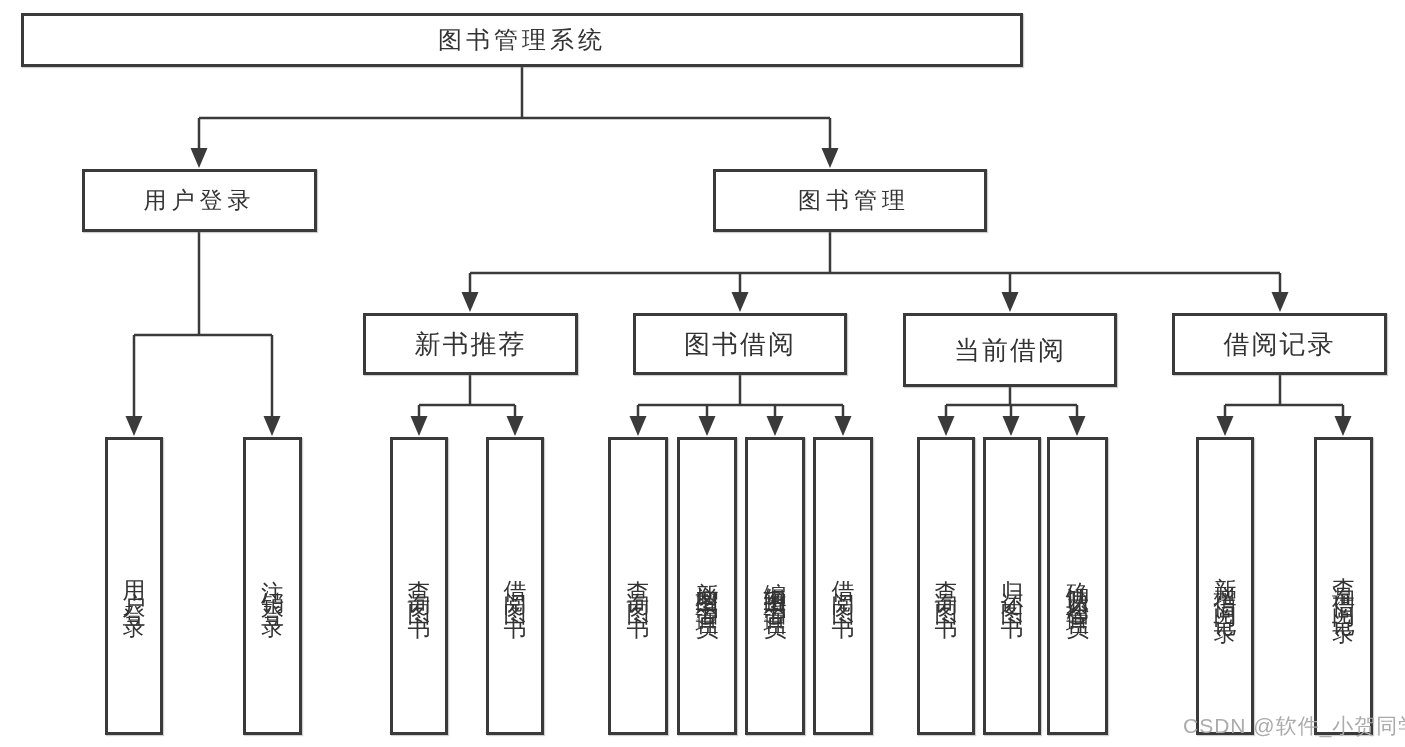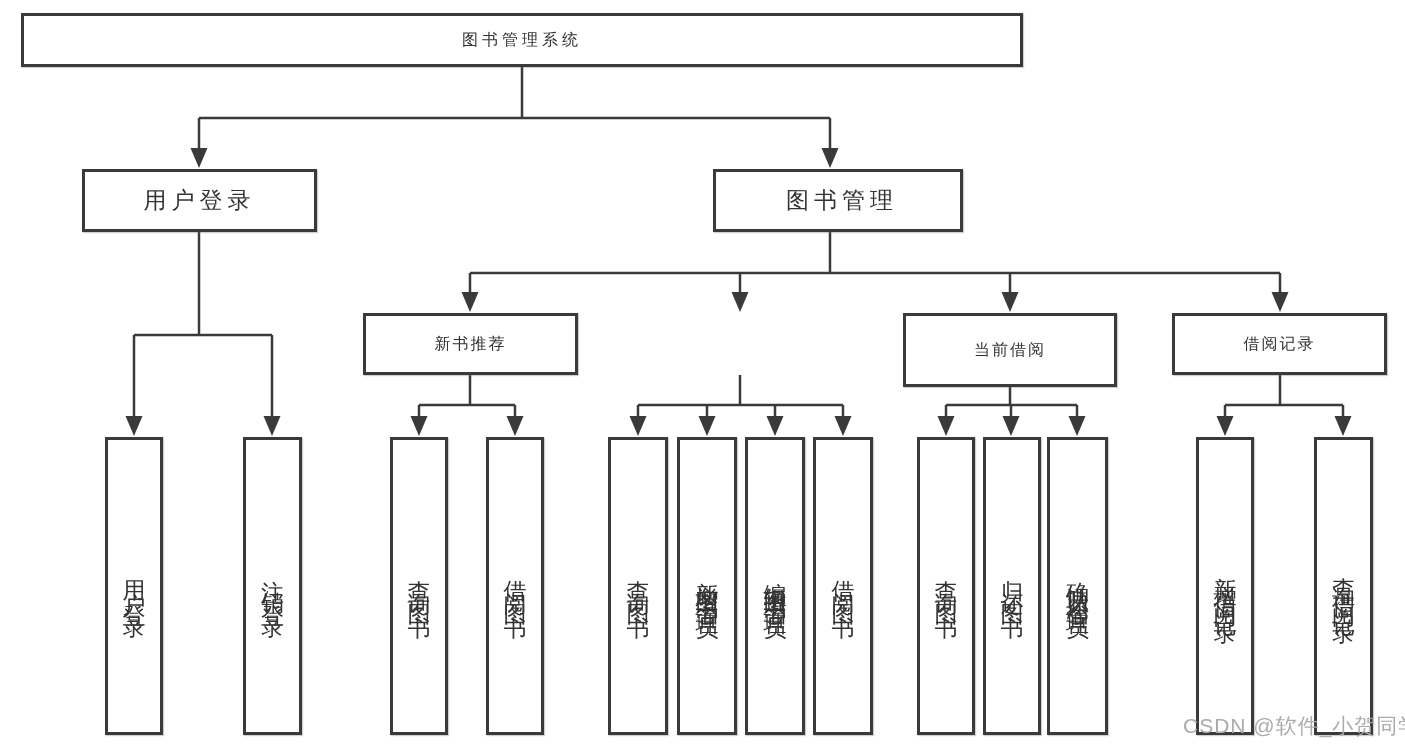--- a/index.html
+++ b/index.html
@@ -22,27 +22,27 @@
     background: #ffffff;
     border: 3px solid #3a3a3a;
     color: #333333;
     display: flex;
     align-items: center;
     justify-content: center;
     z-index: 1;
     box-shadow: 1px 1px 1px rgba(120,120,120,0.35);
   }
   .h-label {
-    font-size: 16px;
+    font-size: 26px;
     letter-spacing: 2px;
     white-space: nowrap;
     color: #333333;
   }
   .root-label {
-    font-size: 16px;
+    font-size: 24px;
     letter-spacing: 4px;
   }
   .l2-label {
     font-size: 23px;
     letter-spacing: 5px;
   }
   .v-text {
     writing-mode: vertical-rl;
     text-orientation: mixed;
     font-size: 23px;
@@ -158,27 +158,30 @@
     </g>
   </svg>
 
   <div class="node" style="left:21px; top:13px; width:1002px; height:54px;">
     <span class="h-label root-label">图书管理系统</span>
   </div>
 
   <div class="node" style="left:82px; top:169px; width:235px; height:63px;">
     <span class="h-label l2-label">用户登录</span>
   </div>
-  <div class="node" style="left:713px; top:169px; width:250px; height:63px;padding-left:8px;">
+  <div class="node" style="left:713px; top:169px; width:274px; height:63px;padding-left:8px;">
     <span class="h-label l2-label">图书管理</span>
   </div>
 
   <div class="node" style="left:363px; top:313px; width:215px; height:62px;">
     <span class="h-label">新书推荐</span>
   </div>
+  <div class="node" style="left:633px; top:313px; width:214px; height:62px;">
+    <span class="h-label">图书借阅</span>
+  </div>
   <div class="node" style="left:903px; top:313px; width:214px; height:74px;">
     <span class="h-label">当前借阅</span>
   </div>
   <div class="node" style="left:1172px; top:313px; width:215px; height:62px;">
     <span class="h-label">借阅记录</span>
   </div>
 
   <div class="node" style="left:105px; top:437px; width:58px; height:298px;">
     <span class="v-text">用户登录</span>
   </div>

